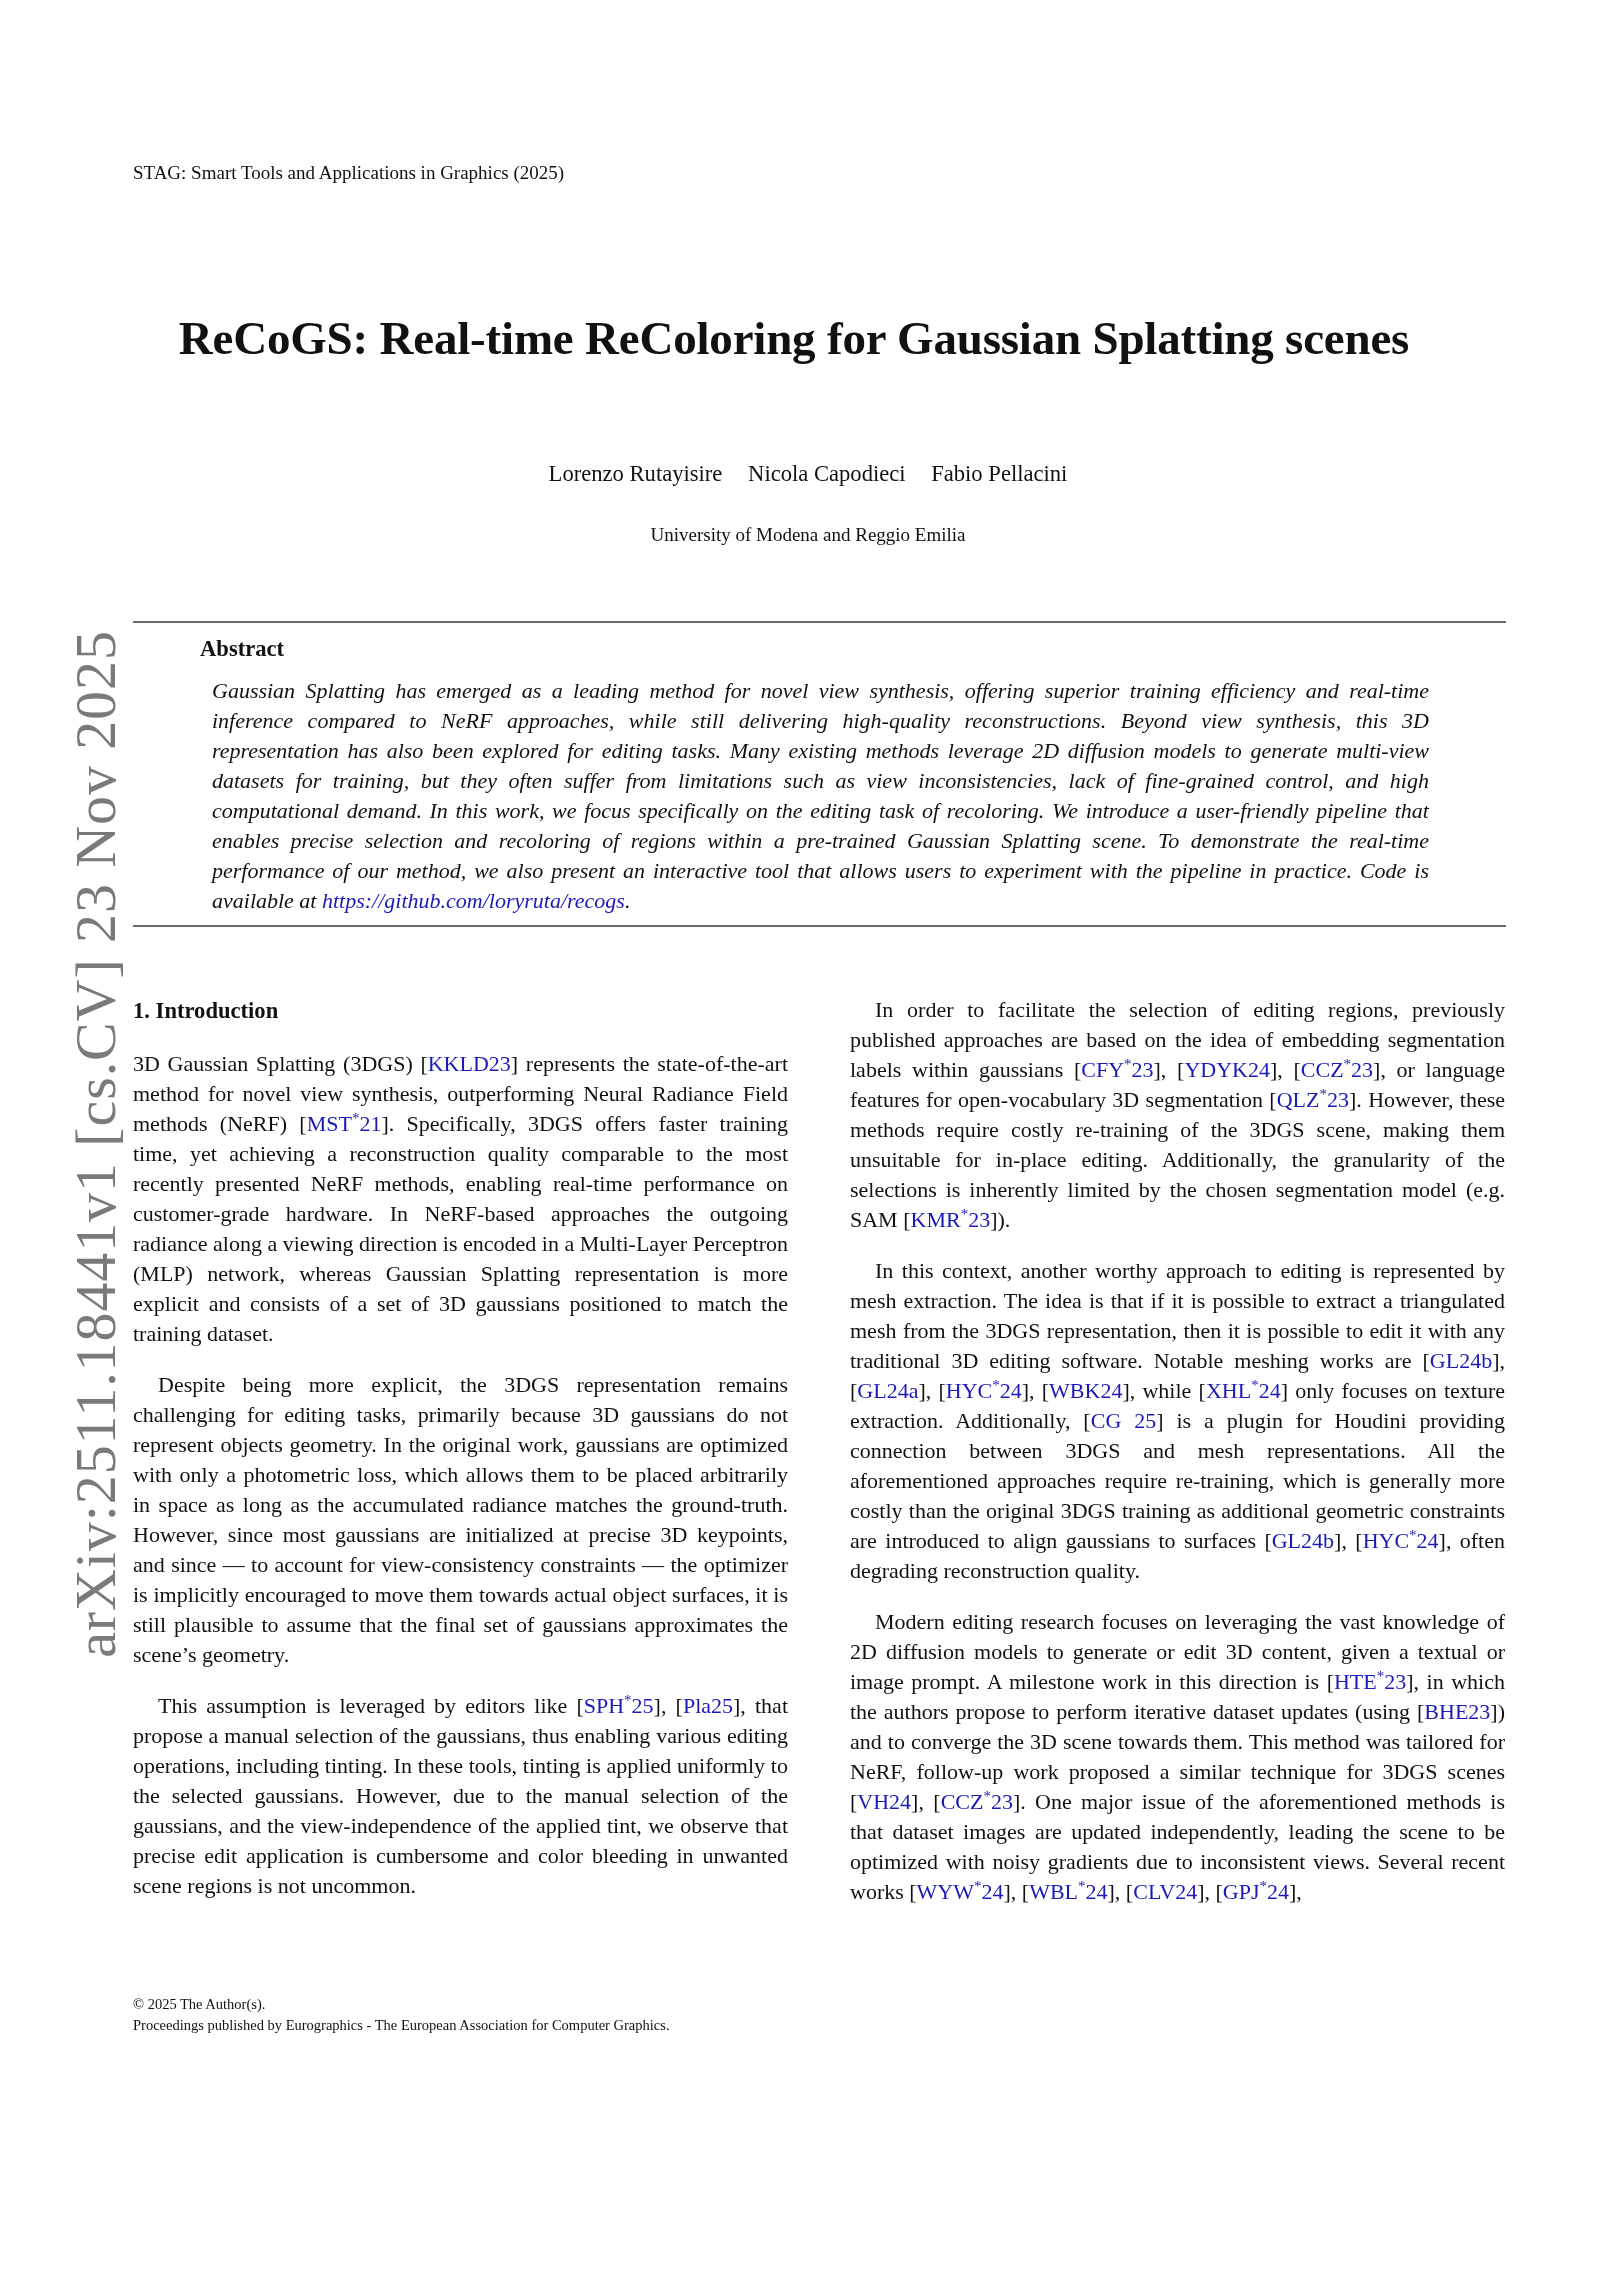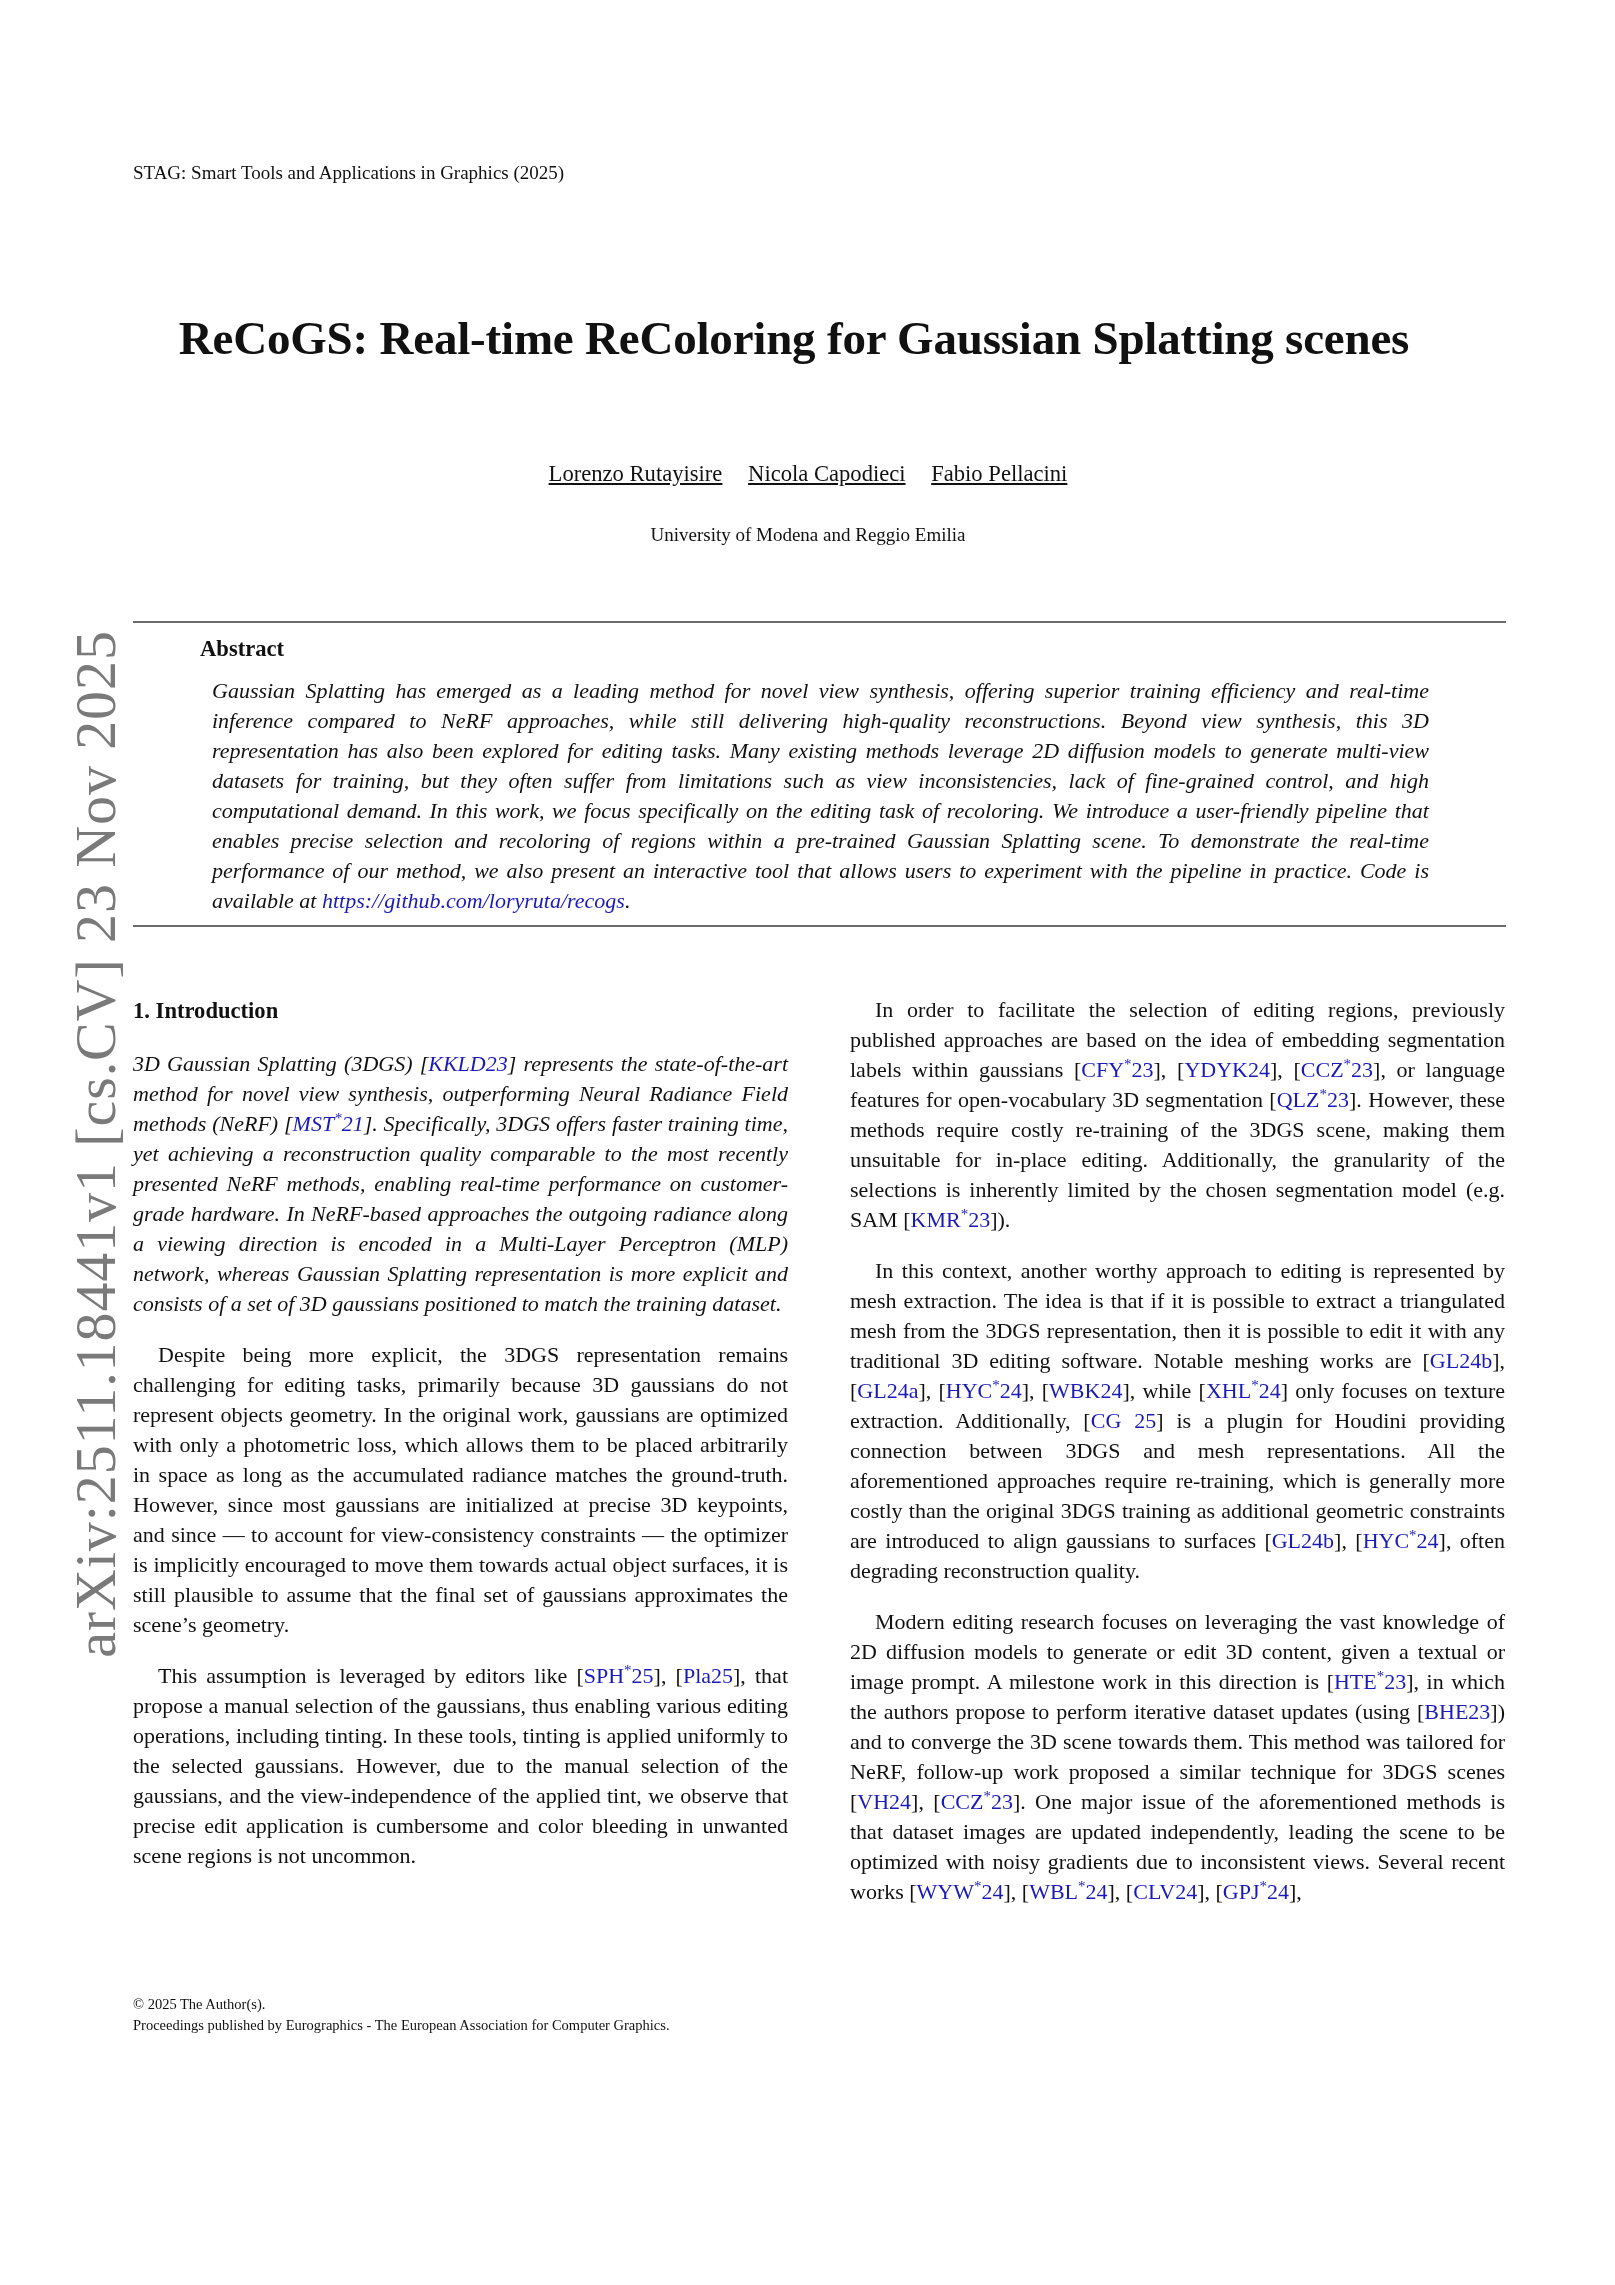--- a/index.html
+++ b/index.html
@@ -4,29 +4,29 @@
 <style>
   html, body { margin: 0; padding: 0; background: #ffffff; }
   body { width: 1616px; height: 2285px; position: relative; overflow: hidden;
          font-family: "Liberation Serif", "DejaVu Serif", serif; color: #111111; }
   .cite { color: #1a1ab8; }
   .cite sup { font-size: 0.68em; vertical-align: 0.55em; line-height: 0; }
   .header { position: absolute; left: 133px; top: 159px; font-size: 19px; line-height: 27px; }
   .title { position: absolute; left: 0; width: 1588px; top: 311px; text-align: center;
            font-size: 47px; font-weight: bold; letter-spacing: -0.2px; }
   .authors { position: absolute; left: 0; width: 1616px; top: 461px; text-align: center; font-size: 22.6px; }
-  .authors span { margin: 8px 10px; text-decoration: underline; }
+  .authors span { margin: 8px 10px; }
   .affil { position: absolute; left: 0; width: 1616px; top: 524px; text-align: center; font-size: 19px; }
   .rule { position: absolute; left: 133px; width: 1373px; height: 1.8px; background: #6b6b6b; }
   .abstract { position: absolute; left: 200px; width: 1241px; top: 633px; }
   .abstract h3 { margin: 0; font-size: 22.6px; font-weight: bold; line-height: 31px; }
   .abstract p { margin: 12px; font-style: italic; font-size: 22px; line-height: 30px; text-align: justify; }
   .col { position: absolute; width: 655px; font-size: 22px; line-height: 30px; text-align: justify; }
   .col p { margin: 0 0 21px 0; text-indent: 25px; hyphens: manual; }
-  .col p.noindent { text-indent: 0; font-style: italic; }
+  .col p.noindent { text-indent: 0; }
   .col h2 { margin: 0 0 22.6px 0; font-size: 22.6px; font-weight: bold; line-height: 31px; }
   .left { left: 133px; top: 995px; }
   .right { left: 850px; top: 995px; }
   .footnote { position: absolute; left: 133px; width: 655px; top: 1994px; font-size: 14.5px; line-height: 21px; text-align: justify; }
   .footnote div { margin: 0; }
   .arxiv { position: absolute; left: 95px; top: 1144px; transform: translate(-50%, -50%) rotate(-90deg);
            white-space: nowrap; font-size: 58px; color: #7a7a7a; letter-spacing: 0.9px; }
 </style>
 </head>
 <body>

